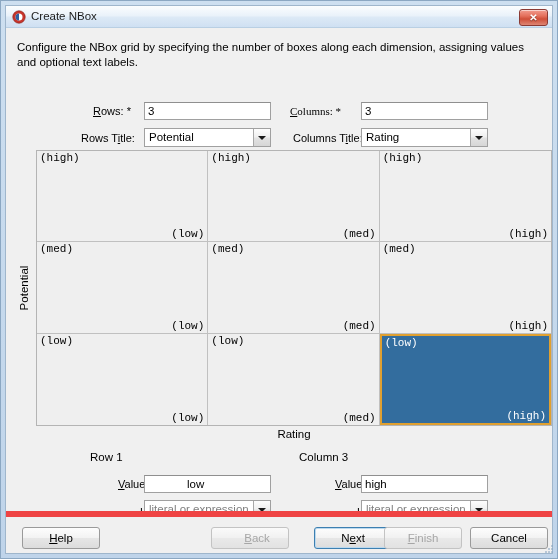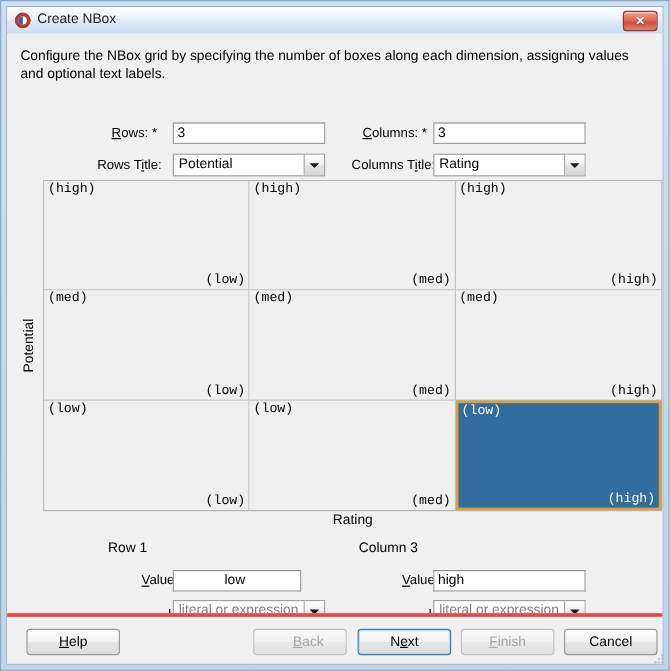--- a/index.html
+++ b/index.html
@@ -163,21 +163,21 @@
   .grouplabel { position: absolute; font-size: 11.5px; color: #000; }
   .link {
     position: absolute; font-size: 11.5px; color: #1a57a8;
     text-decoration: underline; cursor: pointer; white-space: nowrap;
   }
 
   
   #buttonbar {
     position: absolute; left: 0; right: 0; bottom: 0; height: 42px;
     background: #f0f0f0;
-    border-top: 3px solid #ef4444;
+    border-top: 6px solid #ef4444;
   }
   .btn {
     position: absolute; top: 10px; height: 22px;
     border: 1px solid #9a9a9a;
     border-radius: 3px;
     background: linear-gradient(to bottom, #fdfdfd 0%, #f3f3f3 48%, #e6e6e6 52%, #dcdcdc 100%);
     font-family: "Liberation Sans", sans-serif;
     font-size: 11.5px; color: #000;
     display: flex; align-items: center; justify-content: center;
     cursor: default;
@@ -214,21 +214,21 @@
 
     <div id="content">
 
       <div id="intro">Configure the NBox grid by specifying the number of boxes along each dimension, assigning values and optional text labels.</div>
 
       <div class="lbl" style="left:87px; top:77px;">
         <u>R</u><span>ows:</span> <span class="req">*</span>
       </div>
       <input class="txtin" style="left: 138px; top: 74px; width: 127px;" value="3">
 
-      <div class="lbl" style="left:296px; top:77px;">
+      <div class="lbl" style="left:284px; top:77px;font-family:Liberation Serif, serif;">
         <u>C</u><span>olumns:</span> <span class="req">*</span>
       </div>
       <input class="txtin" style="left: 355px; top: 74px; width: 127px;" value="3">
 
       <div class="lbl" style="left:75px; top:104px;">
         <span>Rows T</span><u>i</u><span>tle:</span>
       </div>
       <div class="combo" style="left:138px; top:100px; width:127px;">
         <span class="cval">Potential</span>
         <span class="carrow">
@@ -292,21 +292,21 @@
           </div>
         </div>
       </div>
 
       <div id="axis-x">Rating</div>
 
       <div class="grouplabel" style="left:84px; top:423px;">Row 1</div>
       <div class="lbl" style="left:112px; top:450px;">
         <u>V</u><span>alue:</span> <span class="req">*</span>
       </div>
-      <input class="txtin" style="left: 138px; top: 447px; width: 107px; padding-left: 42px;" value="low">
+      <input class="txtin" style="left: 138px; top: 447px; width: 127px; padding-left: 42px;" value="low">
       <div class="lbl" style="left:134px; top:478px;">
         <span>La</span><u>b</u><span>el:</span>
       </div>
       <div class="combo" style="left:138px; top:472px; width:127px;">
         <span class="cval ph">literal or expression</span>
         <span class="carrow">
             <i></i>
           </span>
       </div>
       <div class="link" style="left:100px; top:503px;">Next Row</div>
@@ -329,21 +329,21 @@
 
     </div>
 
     <div id="buttonbar">
       <div class="btn" style="left:16px; width:78px;">
         <span><u>H</u>elp</span>
       </div>
       <div class="btn disabled" style="left:205px; width:78px;padding-left:14px;">
         <span><u>B</u>ack</span>
       </div>
-      <div class="btn default" style="left:292px; width:78px;align-items:center;">
+      <div class="btn default" style="left:308px; width:78px;align-items:center;">
         <span>N<u>e</u>xt</span>
       </div>
       <div class="btn disabled" style="left:378px; width:78px;">
         <span><u>F</u>inish</span>
       </div>
       <div class="btn" style="left:464px; width:78px;">
         <span>Cancel</span>
       </div>
     </div>
   </div>

